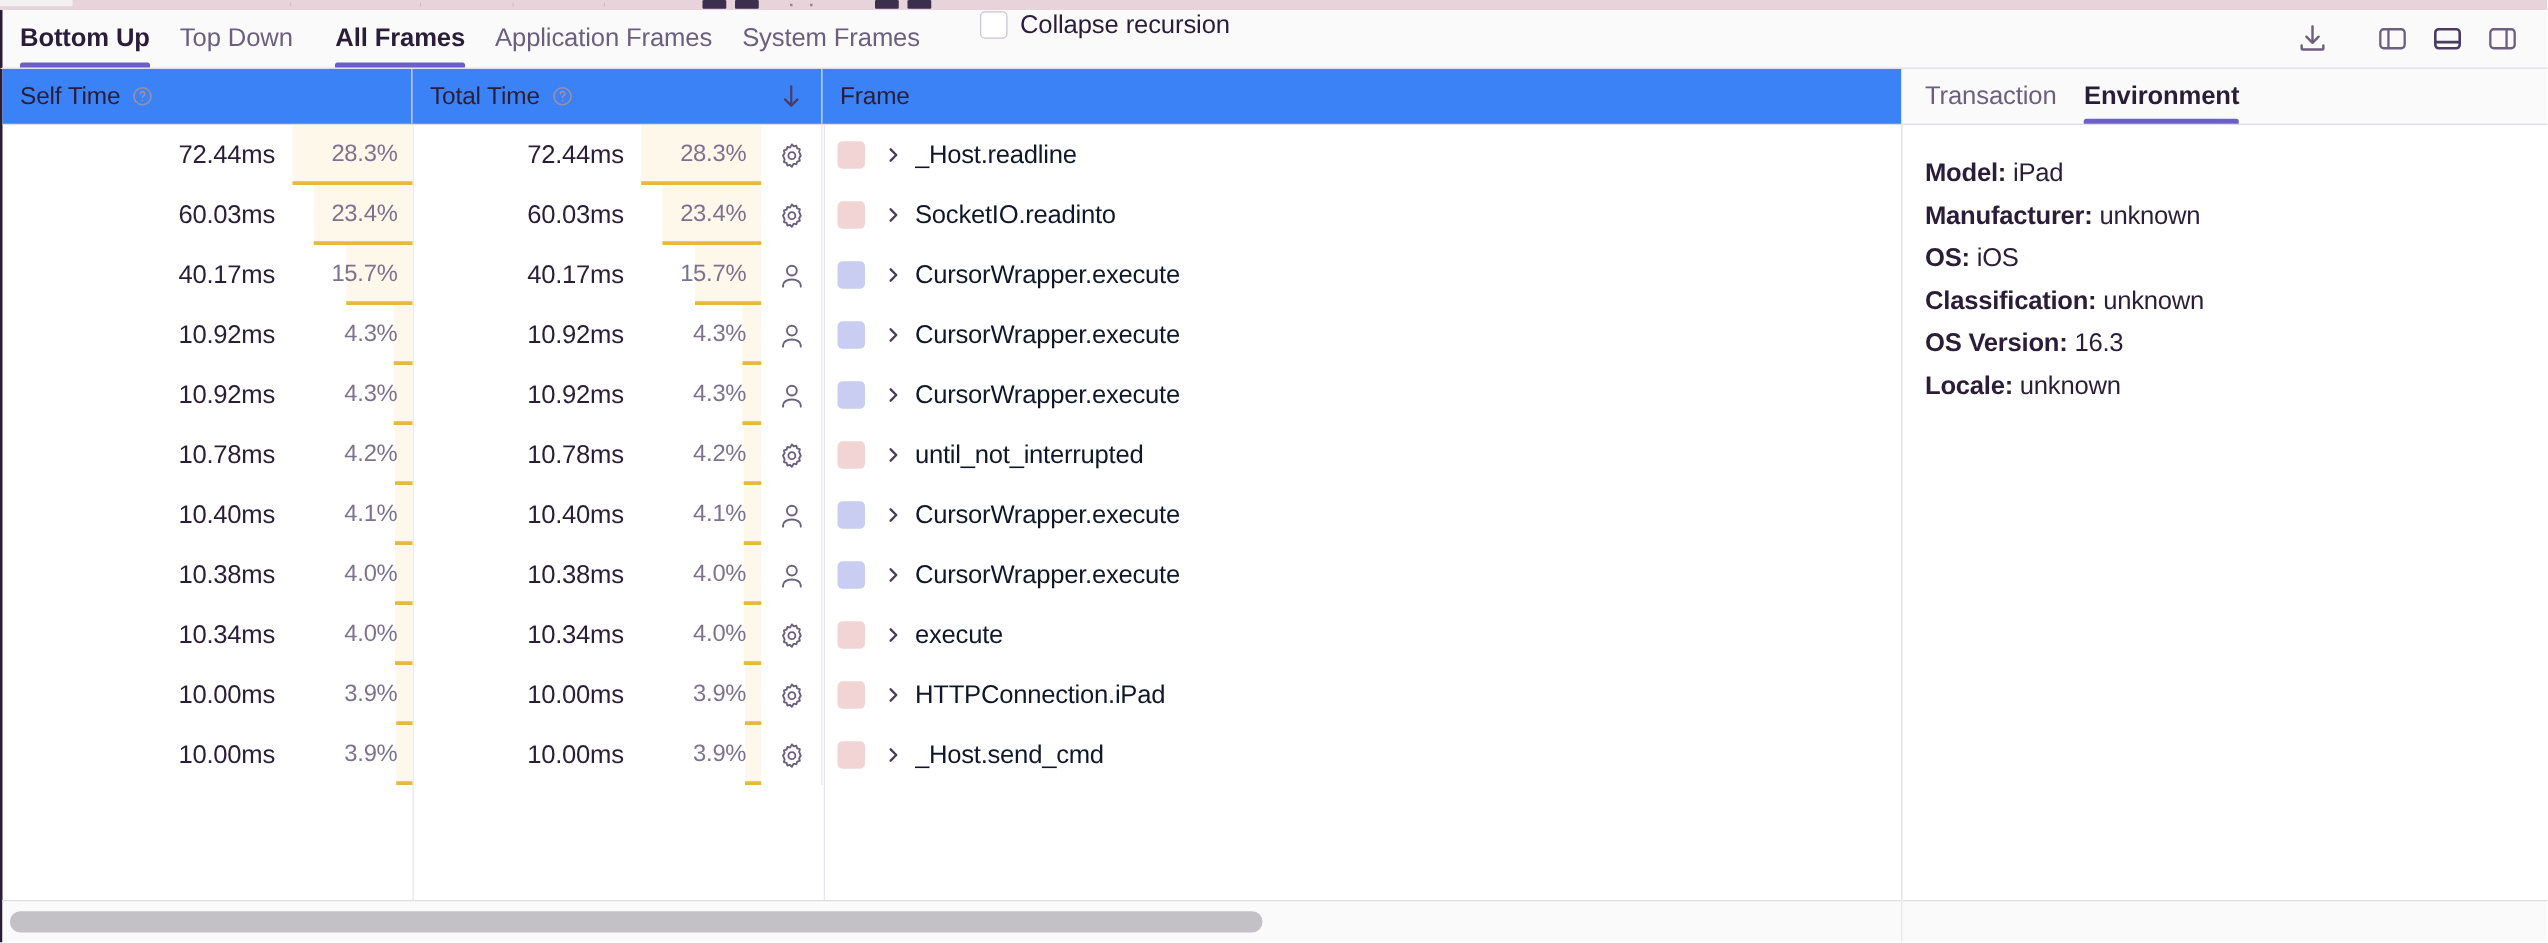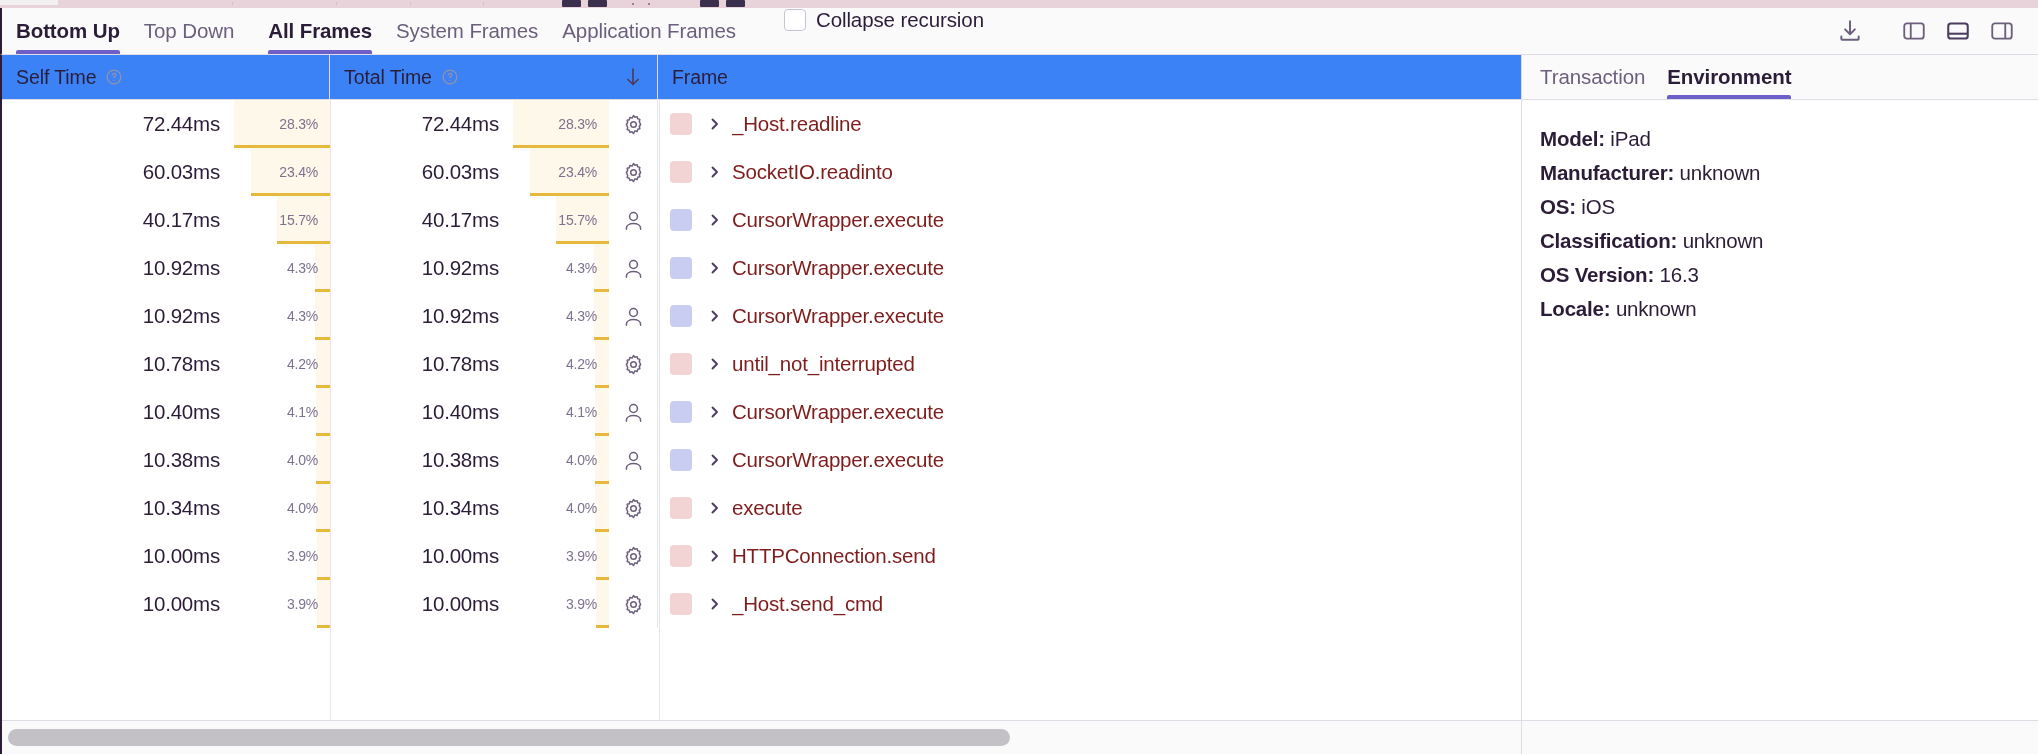--- a/index.html
+++ b/index.html
@@ -233,21 +233,21 @@
     background: #fdf8e9;
   }
   .pct-bar {
     position: absolute;
     right: 0; bottom: 0;
     height: 3px;
     background: #e6b83c;
   }
   .pct-text {
     position: relative;
-    font-size: 14px;
+    font-size: 19px;
     color: #7e718f;
     letter-spacing: -0.2px;
     white-space: nowrap;
   }
   .icon-slot {
     width: 48px;
     flex: 0 0 48px;
     display: flex;
     align-items: center;
     justify-content: center;
@@ -271,21 +271,21 @@
   .chevron {
     width: 16px;
     flex: 0 0 16px;
     display: flex; align-items: center; justify-content: center;
     color: #4b3b5e;
     margin-right: 10px;
     cursor: pointer;
   }
   .frame-name {
     font-size: 20.5px;
-    color: #7f1d1d;
+    color: #0f172a;
     letter-spacing: -0.2px;
     white-space: nowrap;
     overflow: hidden;
     text-overflow: ellipsis;
   }
 
   .table-filler { flex: 1 1 auto; min-height: 0; position: relative; }
 
   
   .hscroll-track {
@@ -392,24 +392,24 @@
         <span>Bottom Up</span>
       </div>
       <div class="tab">
         <span>Top Down</span>
       </div>
       <div class="tab-sep"></div>
       <div class="tab active">
         <span>All Frames</span>
       </div>
       <div class="tab">
+        <span>Application Frames</span>
+      </div>
+      <div class="tab">
         <span>System Frames</span>
-      </div>
-      <div class="tab">
-        <span>Application Frames</span>
       </div>
     </div>
 
     <div class="checkbox-wrap">
       <div class="checkbox-box"></div>
       <span class="checkbox-label">Collapse recursion</span>
     </div>
 
     <div class="toolbar-right">
       <div class="tb-icon">
@@ -803,21 +803,21 @@
                 </svg>
               </div>
             </div>
             <div class="cell-frame">
               <div class="swatch" style="background:#f2d4d5"></div>
               <div class="chevron">
                 <svg width="13" height="16" viewBox="0 0 12 16" fill="none" stroke="#4b3b5e" stroke-width="1.9" stroke-linecap="round" stroke-linejoin="round">
                   <path d="M4 3.5L8.5 8 4 12.5"></path>
                 </svg>
               </div>
-              <div class="frame-name">HTTPConnection.send</div>
+              <div class="frame-name">HTTPConnection.iPad</div>
             </div>
           </div>
           <div class="row">
             <div class="cell-time cell-self">
               <div class="num">10.00ms</div>
               <div class="pct-cell">
                 <div class="pct-fill" style="width:13.780918727915193%"></div>
                 <div class="pct-bar" style="width:13.780918727915193%"></div>
                 <span class="pct-text">3.9%</span>
               </div>

